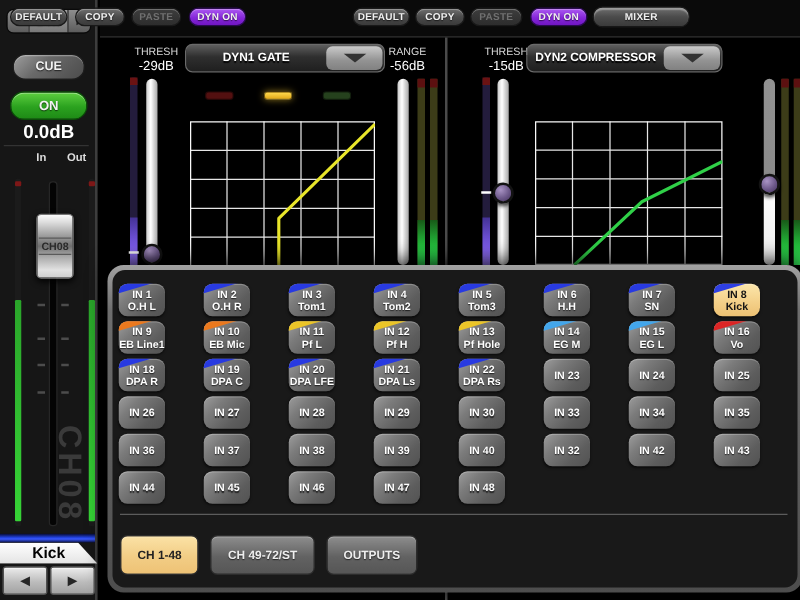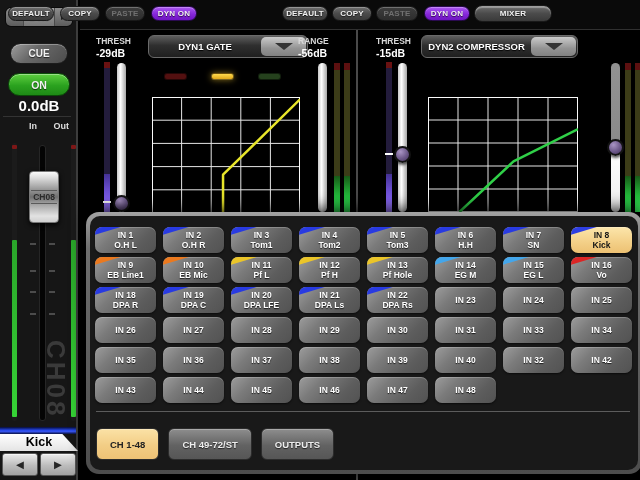--- a/index.html
+++ b/index.html
@@ -82,21 +82,21 @@
   #tb-paste-l   { left:105px; width:40px; }
   #tb-dynon-l   { left:151px; width:46px; }
   #tb-default-r { left:282px; width:46px; }
   #tb-copy-r    { left:332px; width:40px; }
   #tb-paste-r   { left:376px; width:42px; }
   #tb-dynon-r   { left:424px; width:46px; }
   #tb-mixer     { left:474px; width:78px; top:5px; height:17px;
     box-shadow:inset 0 2px 1px #ffffff55; }
   
   #panel-divider { position:absolute; left:356px; top:30px; width:2px; height:450px; background:#4a4a4a; }
-  .plabel { position:absolute; color:#d8d8d8; font-size:8.5px; font-weight:bold; }
+  .plabel { position:absolute; text-align:center; color:#d8d8d8; font-size:8.5px; font-weight:normal; }
   .plabel .pvalue { display:block; color:#fff; font-size:10.5px; margin-top:1px; }
   #d1-thresh { left:96px;  top:36px; width:58px; }
   #d1-range  { left:298px; top:36px; width:56px; }
   #d2-thresh { left:376px; top:36px; width:58px; }
   #d2-ratio  { left:576px; top:36px; width:58px; }
   .dd { position:absolute; top:35px; height:23px; border-radius:6px;
     background:linear-gradient(180deg,#5e5e5e 0%,#2f2f2f 45%,#1f1f1f 100%);
     border:1px solid #6a6a6a; display:flex; align-items:center; }
   .dd .dd-text { flex:1; text-align:center; color:#fff; font-size:9.5px; font-weight:bold;
     text-shadow:0 1px 1px #000; }
@@ -142,21 +142,21 @@
   .graph svg { width:100%; height:100%; display:block; }
   
   #overlay { position:absolute; left:86px; top:212px; width:556px; height:262px;
     border-radius:13px; padding:4px;
     background:linear-gradient(180deg,#a2a2a2 0%,#6e6e6e 14%,#4d4d4d 100%);
     box-shadow:0 -3px 16px #000d; z-index:10; }
   #overlay-inner { position:relative; width:100%; height:100%;
     background:#191919; border-radius:10px; }
   #channel-grid { position:absolute; left:5px; top:11px;
     display:grid; grid-template-columns:repeat(8,57px); column-gap:11px; row-gap:4px; }
-  .ch-btn { position:relative; width:61px; height:26px; border-radius:7px; overflow:hidden;
+  .ch-btn { position:relative; width:37px; height:26px; border-radius:7px; overflow:hidden;
     background:linear-gradient(135deg,#9d9d9d 0%,#7b7b7b 30%,#5d5d5d 70%,#525252 100%);
     box-shadow:inset 0 1px 0 #ffffff38, 0 1px 2px #0009;
     display:flex; flex-direction:column; align-items:center; justify-content:center;
     color:#fff; font-size:8.5px; font-weight:bold; line-height:10.5px;
     text-shadow:0 1px 1px #000b; }
   .ch-btn.sel { background:linear-gradient(180deg,#fce6ab 0%,#f3cf87 60%,#edc173 100%);
     color:#151515; text-shadow:none; }
   .wedge { position:absolute; left:-1px; top:-1px; width:30px; height:9px;
     clip-path:polygon(0 0,100% 0,0 100%); opacity:.95; }
   #overlay-divider { position:absolute; left:6px; top:195px; width:534px; height:1px; background:#5c5c5c; }
@@ -404,23 +404,20 @@
           <div class="ch-btn">
             <span>IN 28</span>
           </div>
           <div class="ch-btn">
             <span>IN 29</span>
           </div>
           <div class="ch-btn">
             <span>IN 30</span>
           </div>
           <div class="ch-btn">
-            <span>IN 31</span>
-          </div>
-          <div class="ch-btn">
             <span>IN 33</span>
           </div>
           <div class="ch-btn">
             <span>IN 34</span>
           </div>
           <div class="ch-btn">
             <span>IN 35</span>
           </div>
           <div class="ch-btn">
             <span>IN 36</span>

